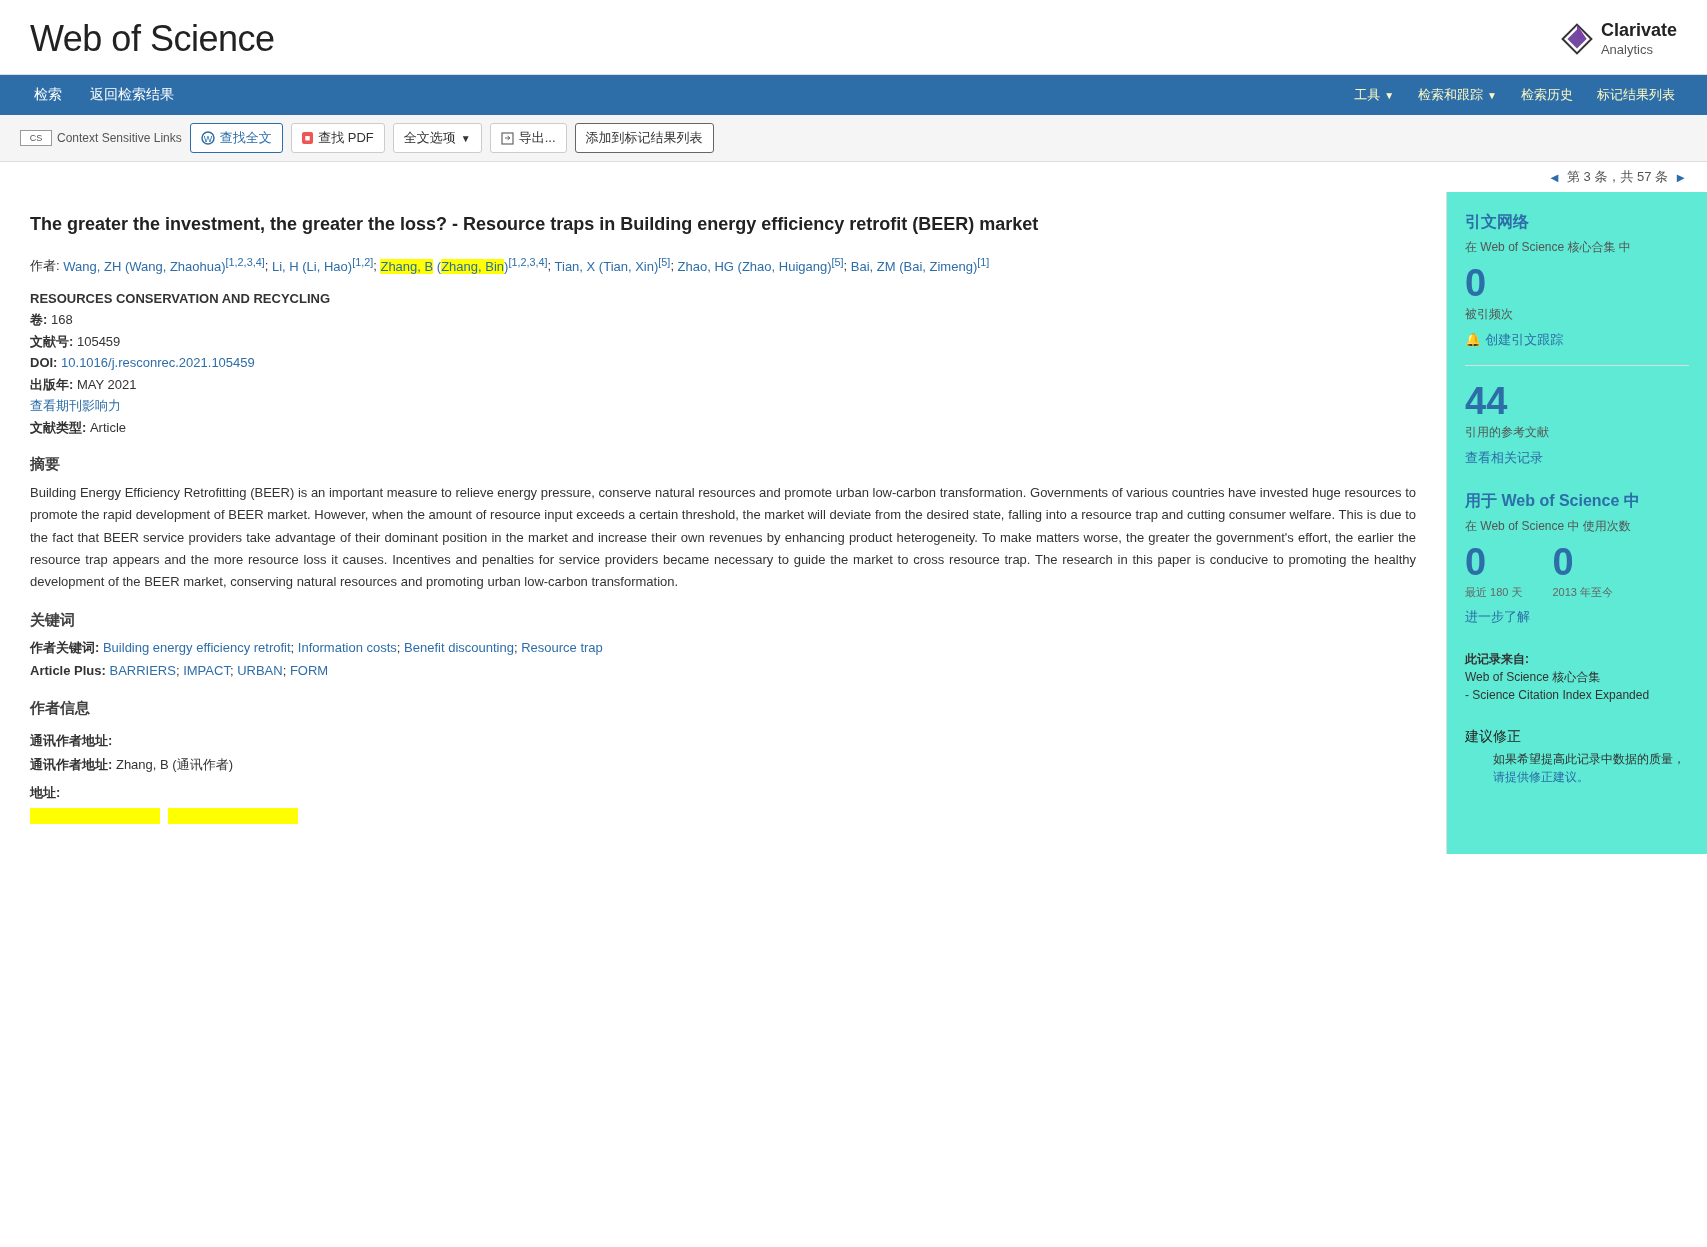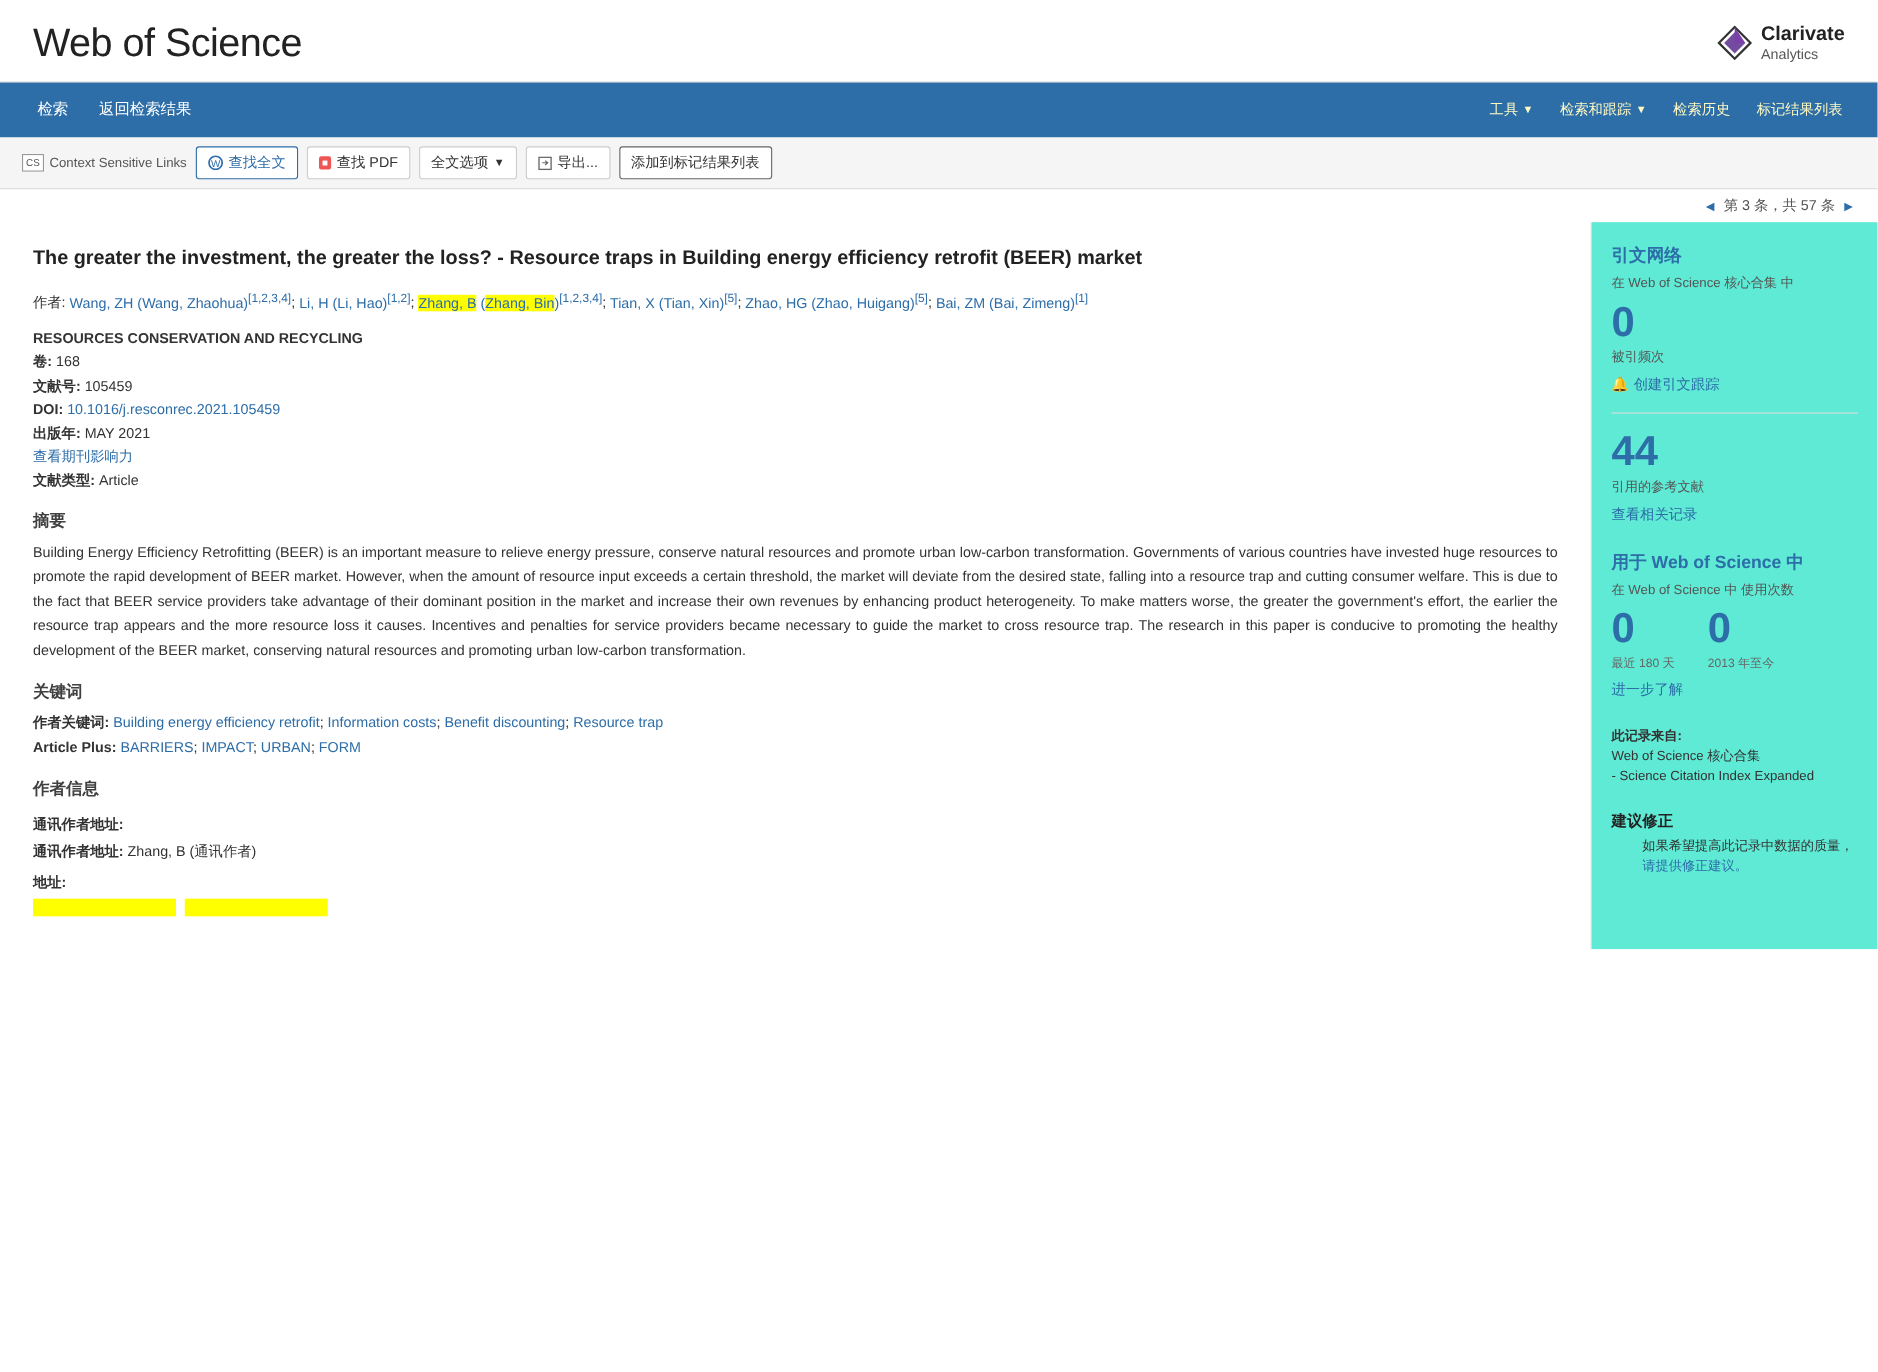--- a/index.html
+++ b/index.html
@@ -44,21 +44,21 @@
       color: #555;
     }
 
     
     .nav-bar {
       background: #2d6da8;
       display: flex;
       align-items: center;
       justify-content: space-between;
       padding: 0 20px;
-      height: 50px;
+      height: 40px;
     }
     .nav-left {
       display: flex;
       gap: 0;
     }
     .nav-item {
       color: #fff;
       padding: 0 14px;
       height: 42px;
       display: flex;
@@ -119,21 +119,21 @@
     }
     .context-link {
       display: flex;
       align-items: center;
       gap: 5px;
       font-size: 12px;
       color: #555;
       cursor: pointer;
     }
     .context-icon {
-      width: 20px;
+      width: 32px;
       height: 16px;
       border: 1px solid #999;
       display: flex;
       align-items: center;
       justify-content: center;
       font-size: 9px;
       background: #fff;
     }
 
     
@@ -336,21 +336,21 @@
       margin-bottom: 12px;
     }
     .sidebar-record strong {
       font-weight: bold;
     }
     .suggest-section {
       margin-top: 10px;
     }
     .suggest-title {
       font-size: 14px;
-      font-weight: bold;
+      font-weight: normal;
       color: #222;
       margin-bottom: 4px;
     }
     .suggest-text {
       font-size: 12px;
       color: #333;
       line-height: 1.5;
       margin-left: 28px;
     }
     .suggest-link {

